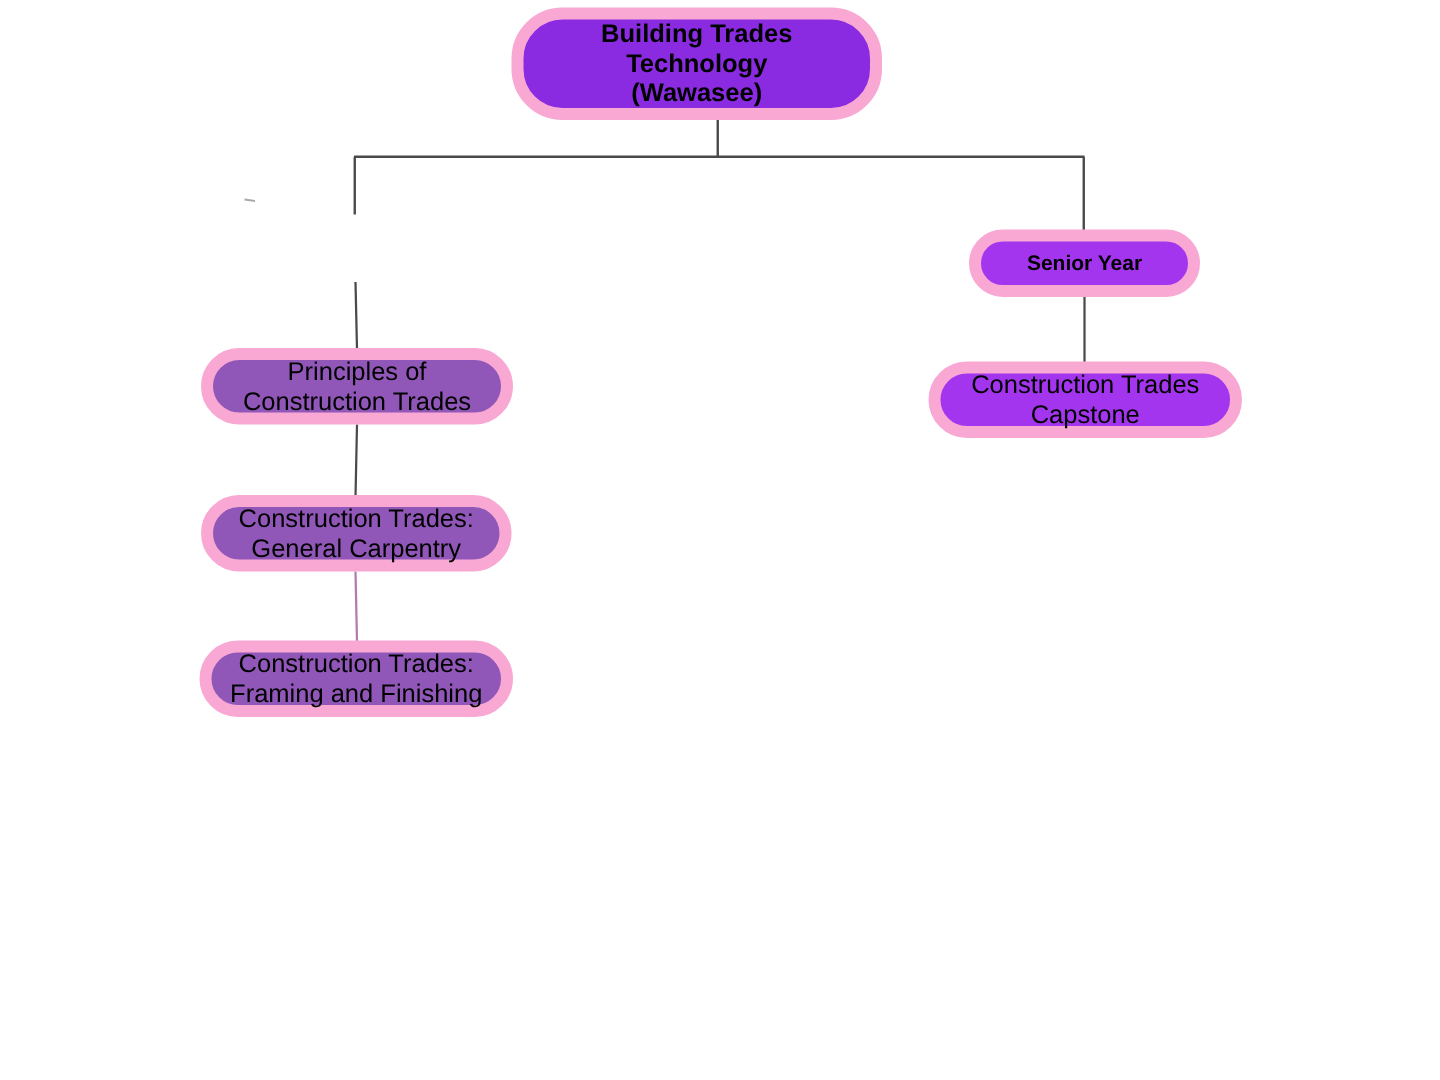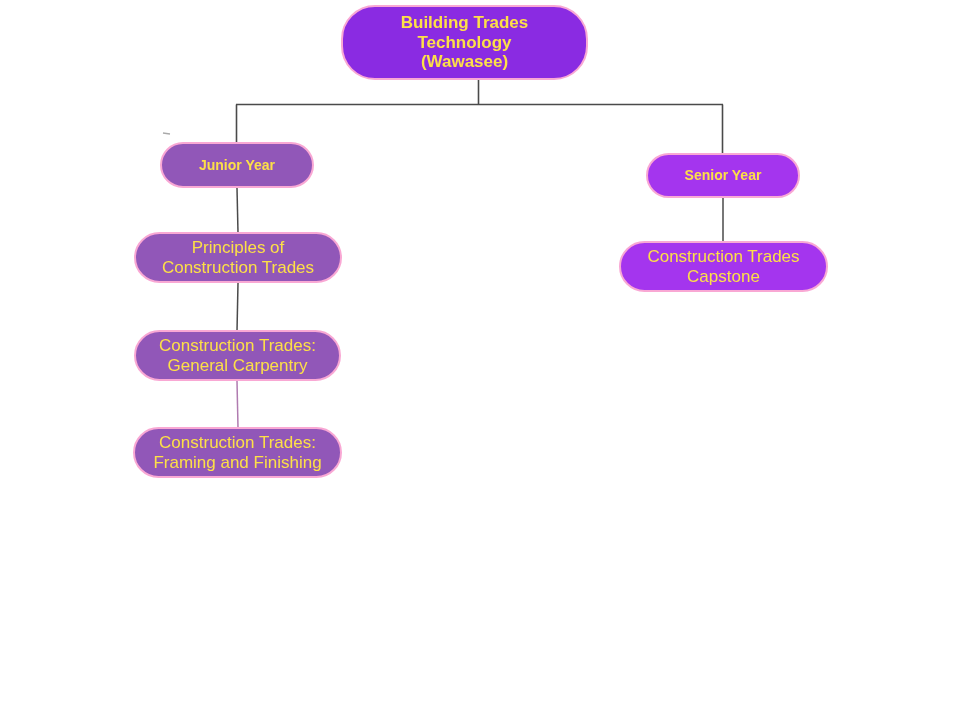--- a/index.html
+++ b/index.html
@@ -36,22 +36,22 @@
   }
 
   .node {
     position: absolute;
     z-index: 2;
     box-sizing: border-box;
     display: flex;
     align-items: center;
     justify-content: center;
     text-align: center;
-    color: #fde047;
-    border: 2px solid #f9a8d4;
+    color: #000000;
+    border: 8px solid #f9a8d4;
     border-radius: 999px;
     line-height: 1.17;
     white-space: pre-line;
     padding: 0 10px;
   }
 
   .node-root {
     left: 341px;
     top: 5px;
     width: 247px;
@@ -152,21 +152,20 @@
 
     <line x1="723" y1="198" x2="723" y2="242" stroke="#4a4a4a" stroke-width="1.5"></line>
 
     <line x1="163" y1="133" x2="170" y2="134" stroke="#8d8d8d" stroke-width="1.3" opacity="0.75"></line>
   </svg>
 
   <div class="node node-root">Building Trades
 Technology
 (Wawasee)</div>
 
-  <div class="node node-term-left">Junior Year</div>
 
   <div class="node node-course-left">Principles of
 Construction Trades</div>
 
   <div class="node node-course-left2">Construction Trades:
 General Carpentry</div>
 
   <div class="node node-course-left3">Construction Trades:
 Framing and Finishing</div>
 

